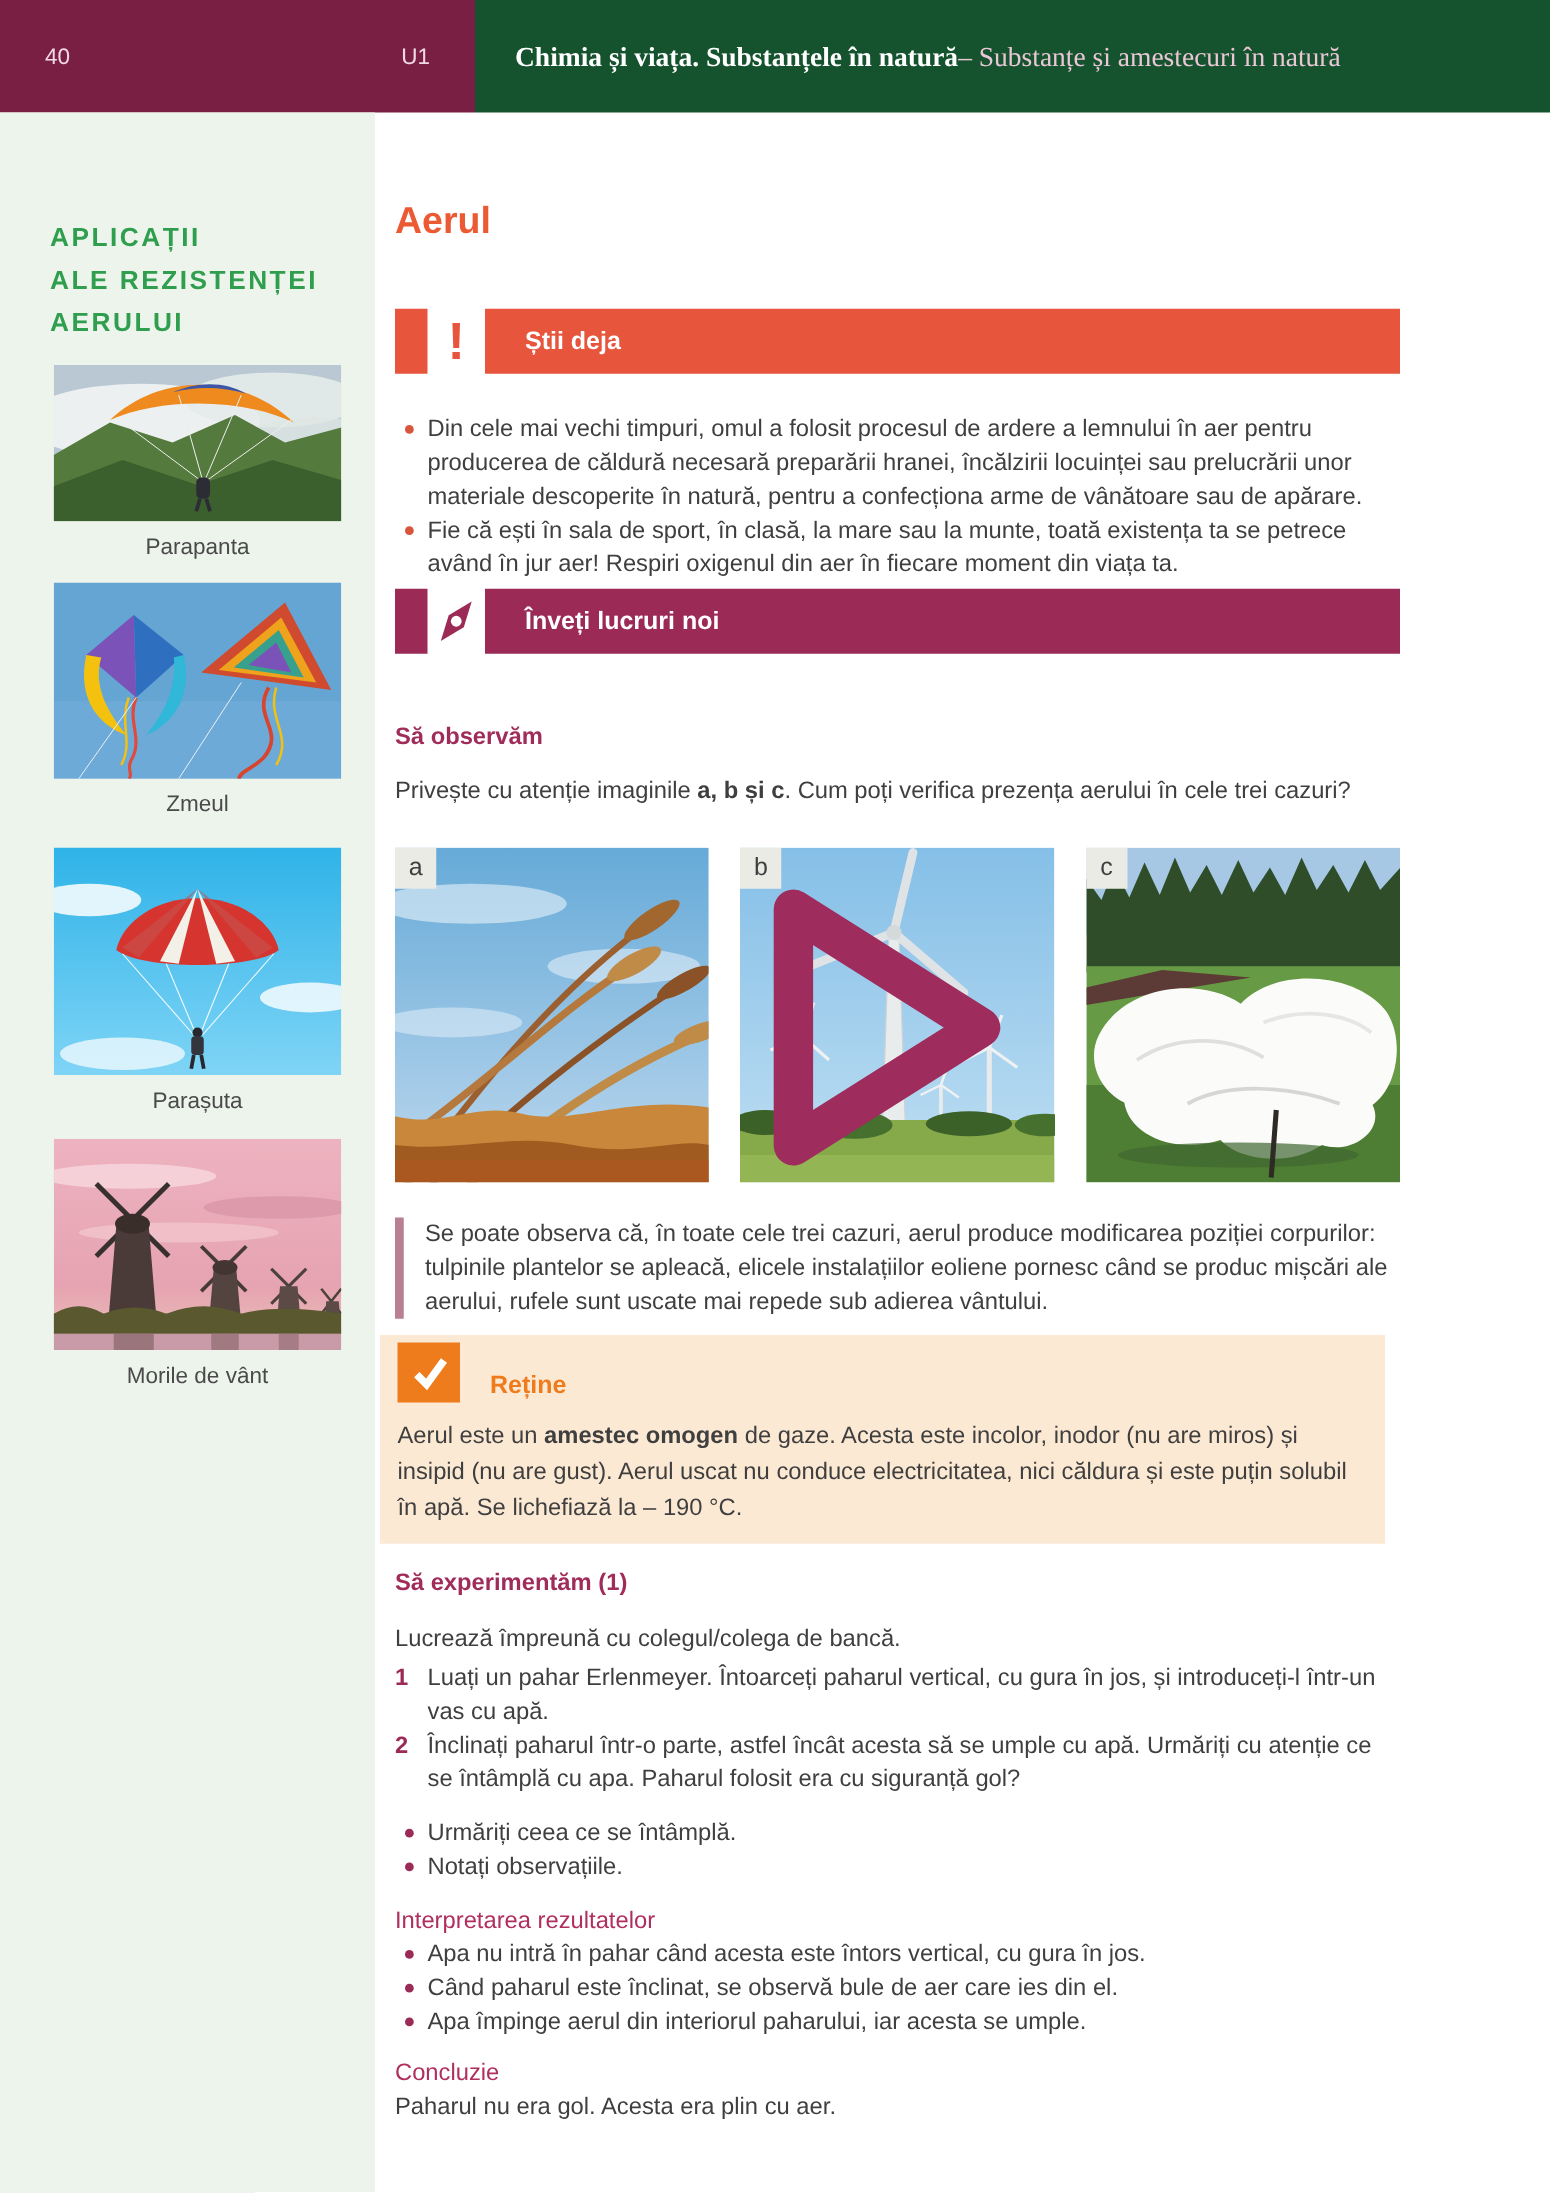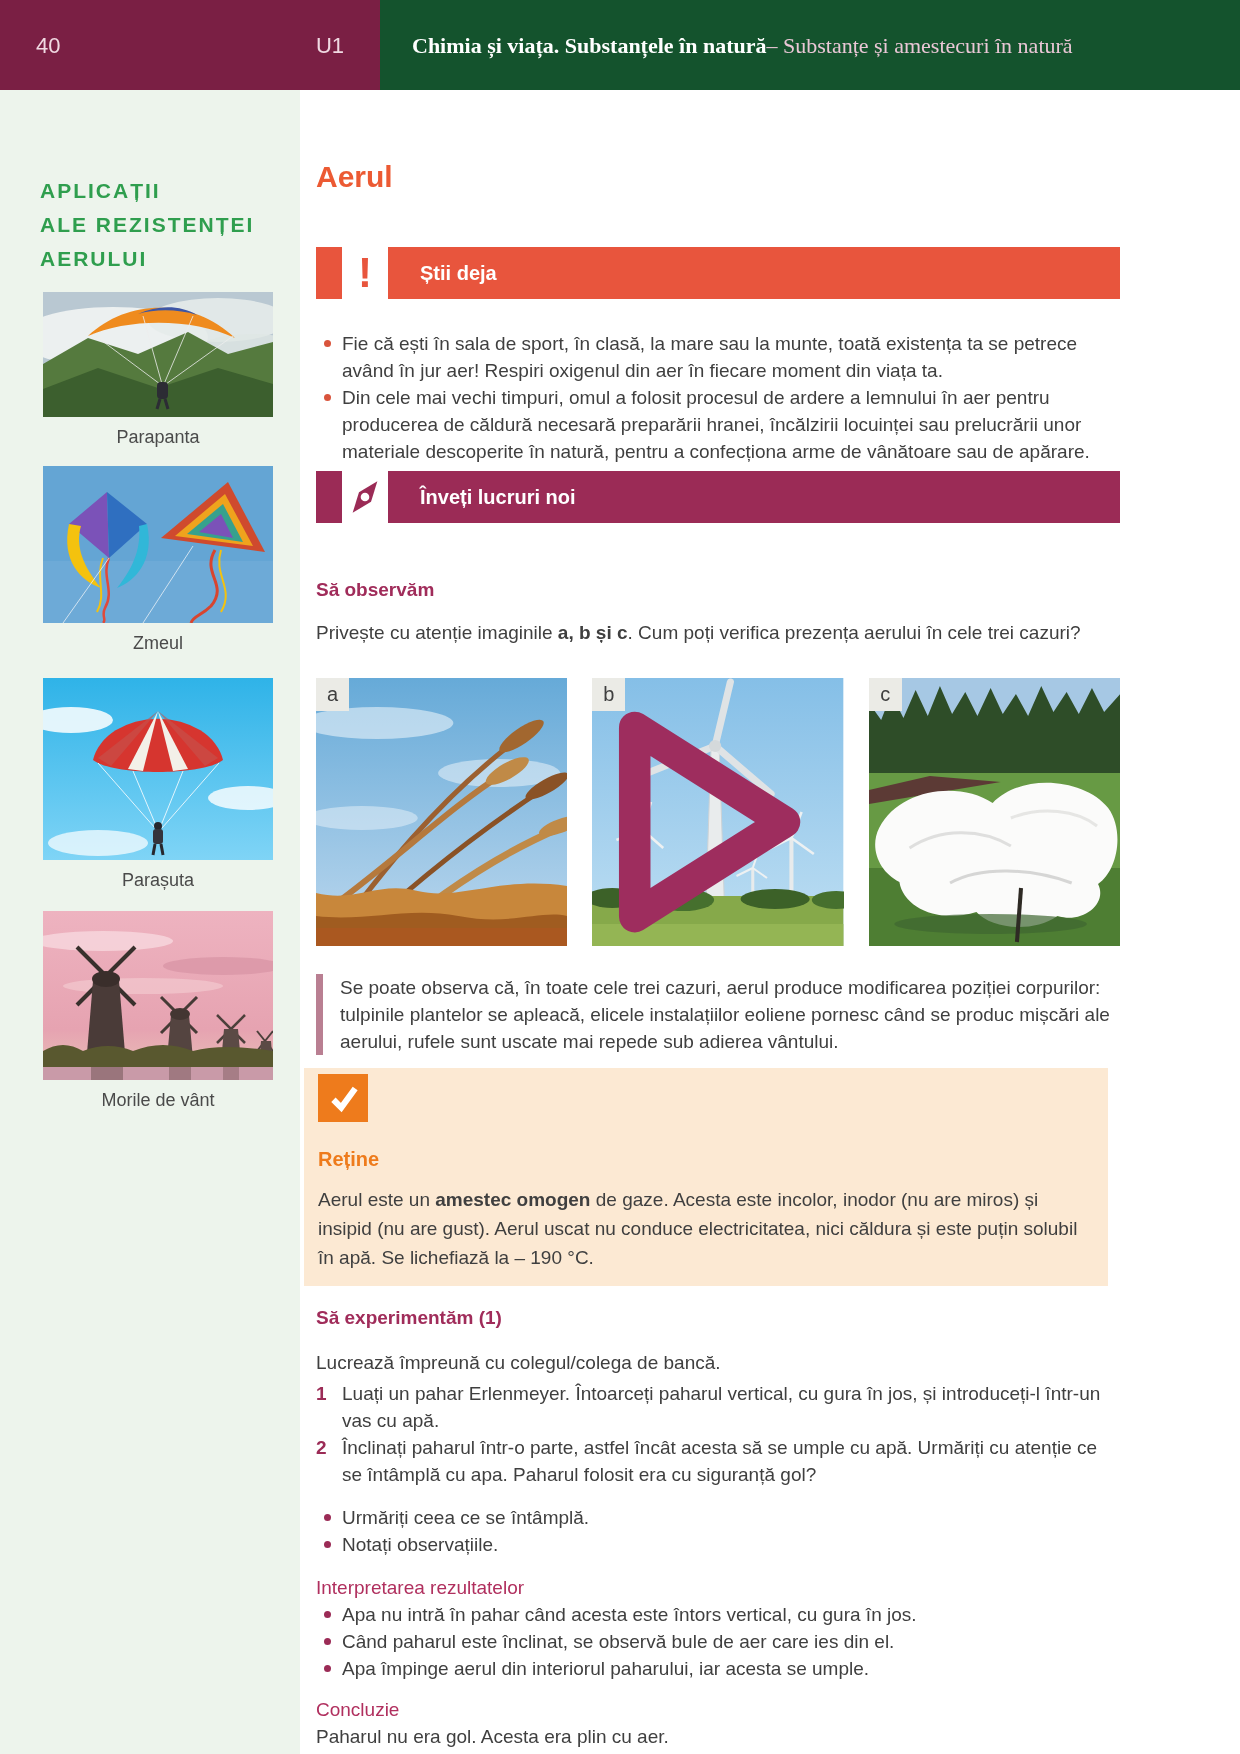--- a/index.html
+++ b/index.html
@@ -4,21 +4,21 @@
 <style>
   * { margin:0; padding:0; box-sizing:border-box; }
   html,body { background:#ffffff; }
   body { font-family:"Liberation Sans", sans-serif; }
   .page { width:1240px; height:1754px; background:#fff; position:relative;
           font-size:19px; line-height:27px; color:#3f3f3f; overflow:hidden; margin:0 auto; }
 
   
   .header { display:flex; height:90px; }
   .header-left { width:380px; background:#7a1f44; color:#f0d9e2; display:flex;
-                 align-items:center; justify-content:space-between; padding:0 36px; font-size:22px; }
+                 align-items:center; justify-content:space-between; padding:0 36px; font-size:18px; }
   .header-right { flex:1; background:#14532d; display:flex; align-items:center;
                   padding-left:32px; font-family:"Liberation Serif", serif; font-size:22px; color:#fff; }
   .title-main { font-weight:700; }
   .title-sub { color:#eac7d6; font-weight:400; }
 
   
   .body-wrap { display:flex; height:1664px; }
   .sidebar { width:300px; background:#edf4ec; padding-top:84px; flex-shrink:0; }
   .sb-heading { padding-left:40px; color:#2f9e4e; font-weight:700; font-size:21px;
                 line-height:34px; letter-spacing:2px; }
@@ -60,21 +60,21 @@
   .photo { position:relative; height:268px; flex:1; overflow:hidden; }
   .photo svg { width:100%; height:100%; display:block; }
   .ph-label { position:absolute; top:0; left:0; width:33px; height:33px; background:#ebebe6;
               color:#3f3f3f; font-size:20px; display:flex; align-items:center; justify-content:center; }
   .play { position:absolute; top:10px; right:12px; width:30px; height:34px; cursor:pointer; }
 
   .quote { margin-top:28px; border-left:7px solid #b97f92; padding-left:17px; }
 
   
   .remember-box { margin:13px 0 0 -12px; width:804px; background:#fce9d3; padding:6px 30px 14px 14px; }
-  .rb-head { display:flex; align-items:flex-start; gap:24px;flex-direction:column; }
+  .rb-head { display:flex; align-items:flex-end; gap:24px; }
   .rb-icon { width:50px; height:48px; background:#ee7b1c; display:flex; align-items:center;
              justify-content:center; flex-shrink:0; }
   .rb-title { color:#ee7b1c; font-size:20px; font-weight:700; }
   .rb-text { margin-top:12px; line-height:29px; }
 
   .exp-h { margin-top:18px; }
   .exp-intro { margin-top:18px; }
   .steps { list-style:none; margin-top:4px; }
   .steps li { display:flex; }
   .steps .num { width:26px; font-weight:700; color:#9b2b56; flex-shrink:0; }
@@ -223,22 +223,22 @@
 
       <div class="banner know">
         <div class="b-block"></div>
         <div class="b-icon">
           <span class="excl">!</span>
         </div>
         <div class="b-bar">Știi deja</div>
       </div>
 
       <ul class="blist know-list">
+        <li>Din cele mai vechi timpuri, omul a folosit procesul de ardere a lemnului în aer pentru producerea de căldură necesară preparării hranei, încălzirii locuinței sau prelucrării unor materiale descoperite în natură, pentru a confecționa arme de vânătoare sau de apărare.</li>
         <li>Fie că ești în sala de sport, în clasă, la mare sau la munte, toată existența ta se petrece având în jur aer! Respiri oxigenul din aer în fiecare moment din viața ta.</li>
-        <li>Din cele mai vechi timpuri, omul a folosit procesul de ardere a lemnului în aer pentru producerea de căldură necesară preparării hranei, încălzirii locuinței sau prelucrării unor materiale descoperite în natură, pentru a confecționa arme de vânătoare sau de apărare.</li>
       </ul>
 
       <div class="banner learn">
         <div class="b-block"></div>
         <div class="b-icon">
           <svg width="44" height="44" viewBox="0 0 46 46">
             <g transform="rotate(38 23 23)">
               <polygon points="23,2 31,23 23,44 15,23" fill="#9b2b56"></polygon>
             </g>
             <circle cx="23" cy="23" r="4.5" fill="#ffffff"></circle>

